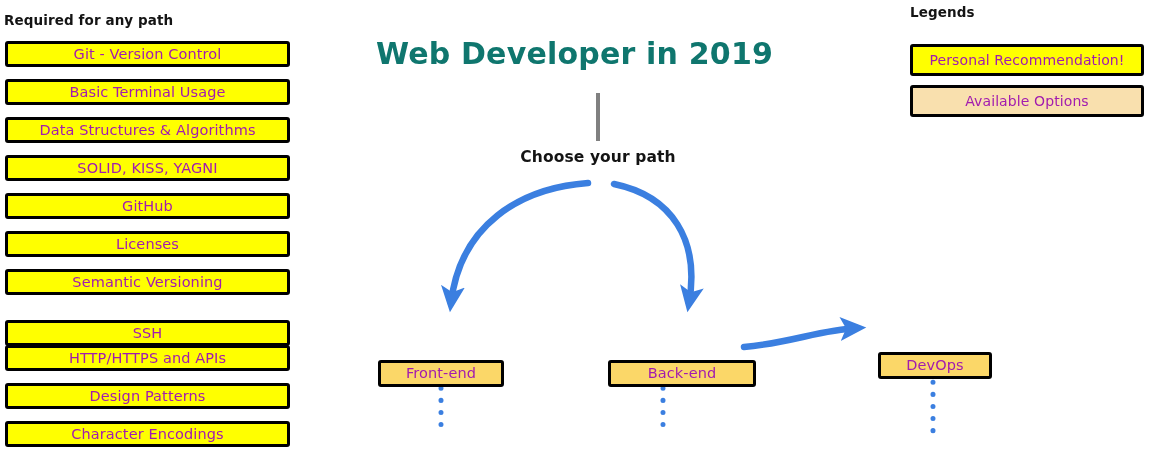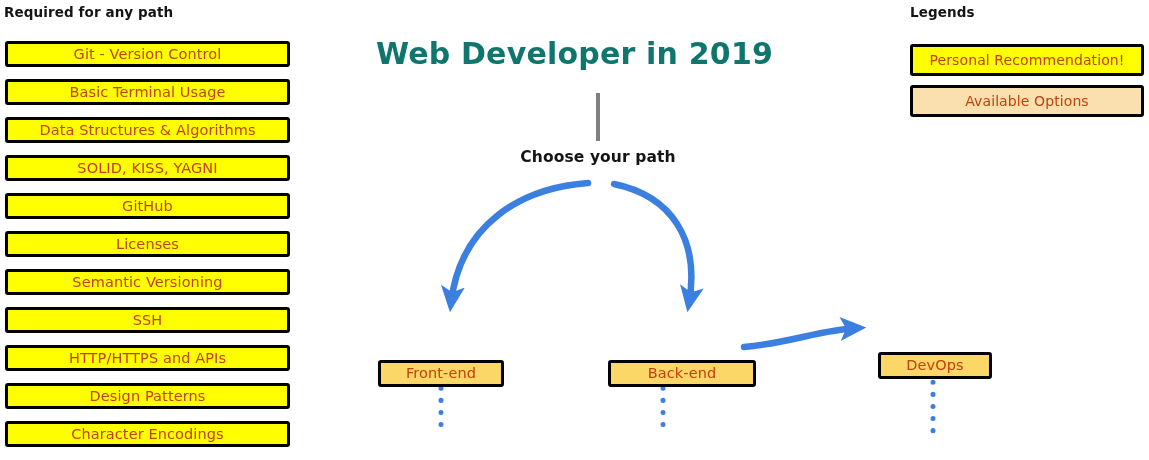--- a/index.html
+++ b/index.html
@@ -28,35 +28,35 @@
 
   
   .section-heading {
     position: absolute;
     font-size: 13.5px;
     font-weight: bold;
     letter-spacing: 0.1px;
     color: #141414;
     white-space: nowrap;
   }
-  #required-heading { left: 4px;  top: 4px; }
+  #required-heading { left: 4px;  top: 12px; }
   #legends-heading  { left: 910px; top: 4px; }
 
   
   .node-box {
     position: absolute;
     box-sizing: border-box;
     border: 3px solid #000000;
     border-radius: 3px;
     display: flex;
     align-items: center;
     justify-content: center;
     font-size: 14.5px;
     line-height: 1;
-    color: #c2410c;
+    color: #a21caf;
     white-space: nowrap;
     letter-spacing: 0.1px;
   }
   .node-box.yellow { background: #ffff00; }
   .node-box.peach  { background: #fbd768; margin-top: 32px; }
   .node-box.peach-light { background: #f9e0ae; }
 
   
   #required-list .node-box {
     left: 5px;
@@ -133,21 +133,21 @@
 <div class="section-heading" id="required-heading">Required for any path</div>
 
 <div id="required-list">
   <div class="node-box yellow" style="top:41px">Git - Version Control</div>
   <div class="node-box yellow" style="top:79px">Basic Terminal Usage</div>
   <div class="node-box yellow" style="top:117px">Data Structures &amp; Algorithms</div>
   <div class="node-box yellow" style="top:155px">SOLID, KISS, YAGNI</div>
   <div class="node-box yellow" style="top:193px">GitHub</div>
   <div class="node-box yellow" style="top:231px">Licenses</div>
   <div class="node-box yellow" style="top:269px">Semantic Versioning</div>
-  <div class="node-box yellow" style="top:307px">SSH</div>
+  <div class="node-box yellow" style="top:320px">SSH</div>
   <div class="node-box yellow" style="top:345px">HTTP/HTTPS and APIs</div>
   <div class="node-box yellow" style="top:383px">Design Patterns</div>
   <div class="node-box yellow" style="top:421px">Character Encodings</div>
 </div>
 
 <div id="main-title">Web Developer in 2019</div>
 
 <div id="choose-label">Choose your path</div>
 
 <div id="path-nodes">

